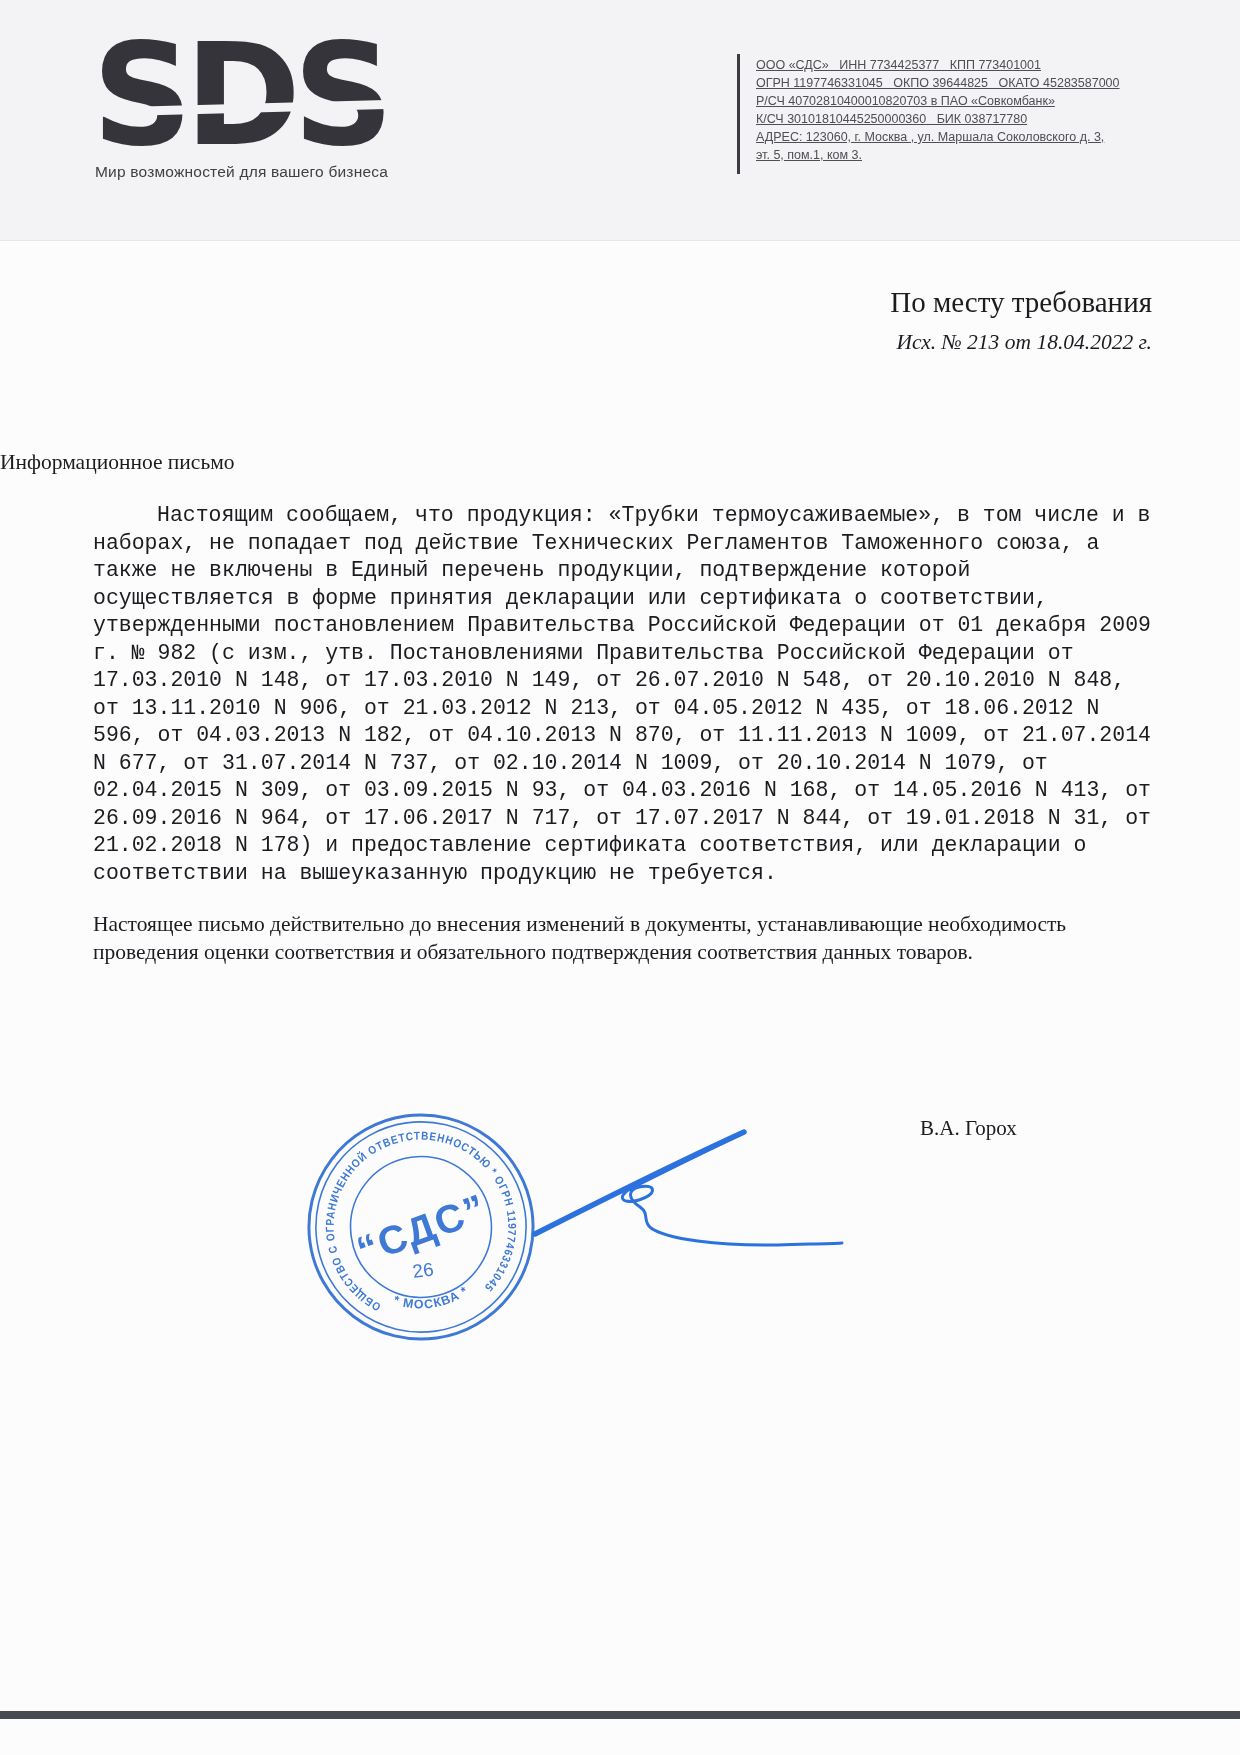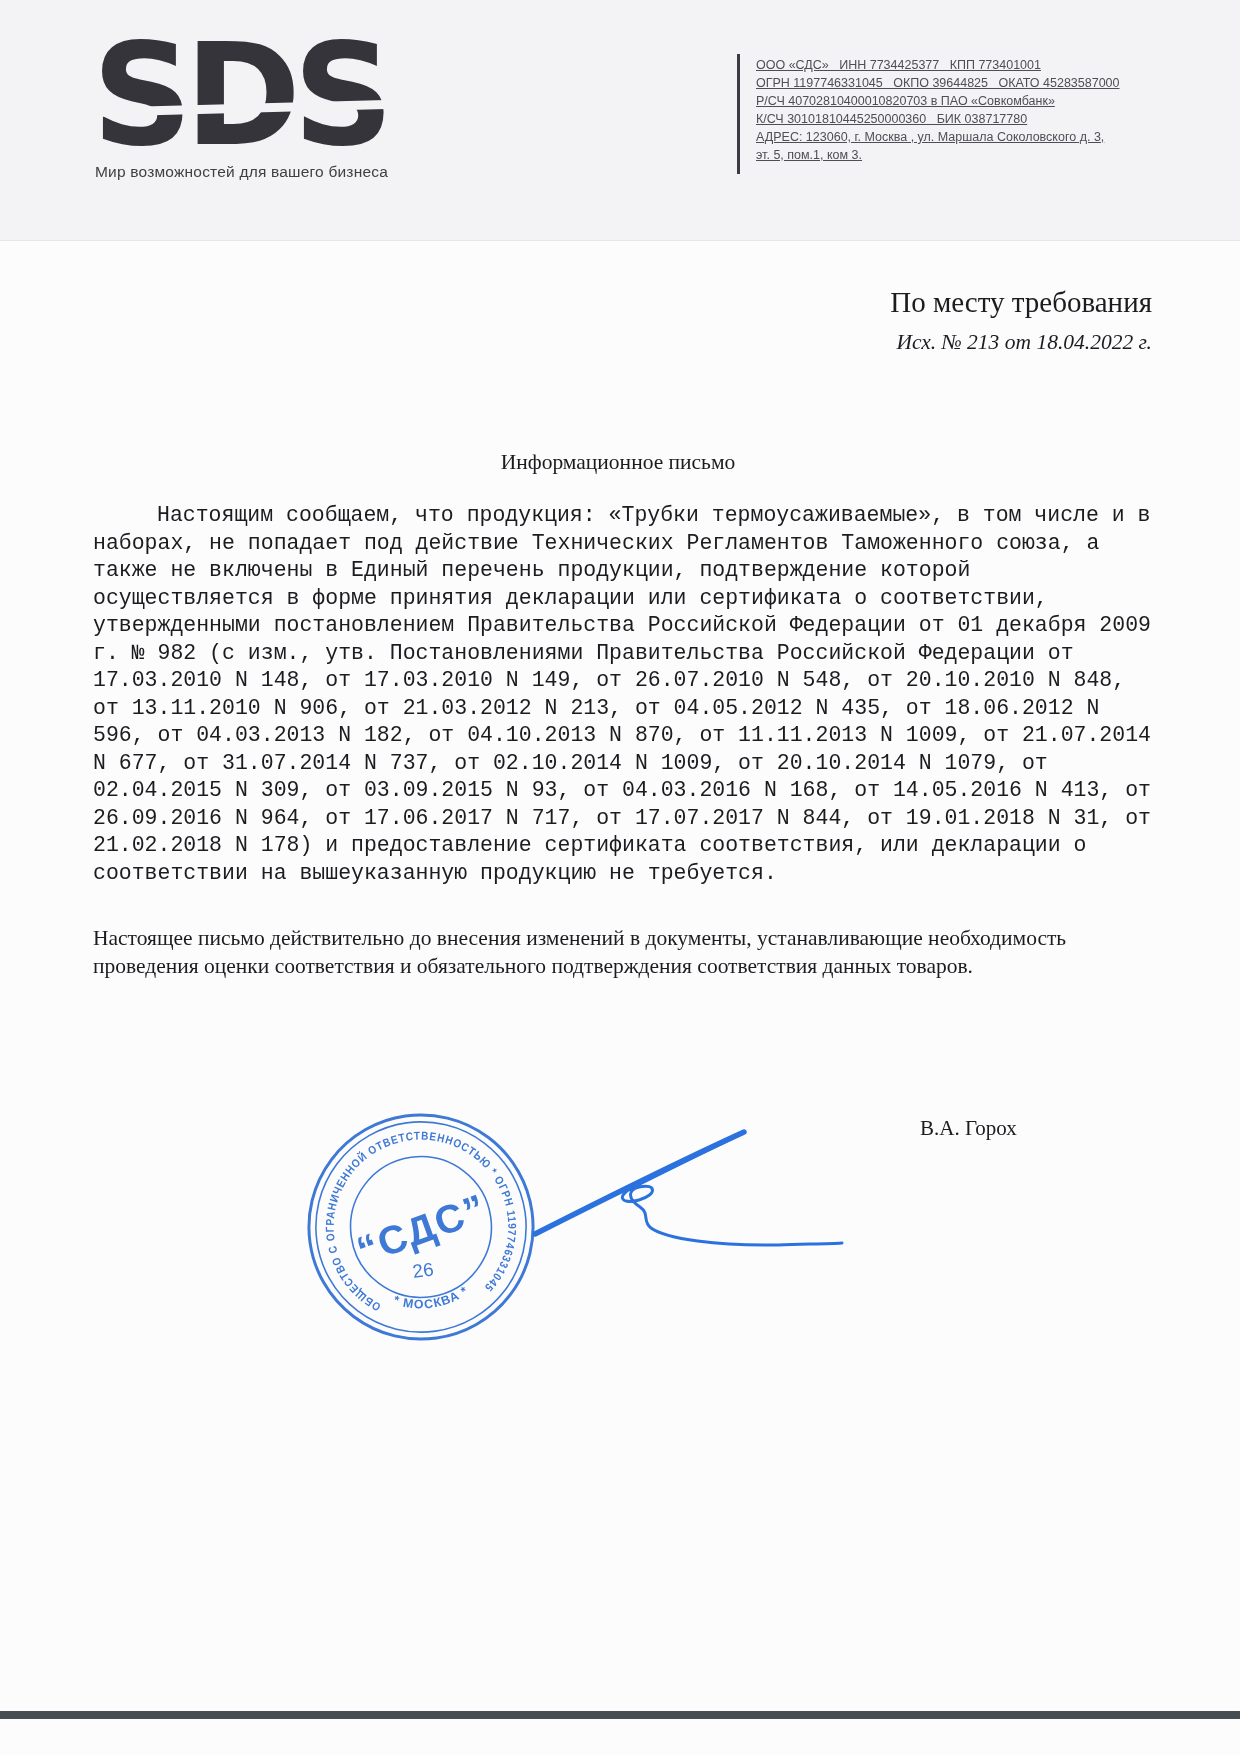--- a/index.html
+++ b/index.html
@@ -51,30 +51,30 @@
   .recipient{
     position:absolute;right:88px;top:286px;
     font-size:29px;text-align:left;
   }
   .reference{
     position:absolute;right:88px;top:330px;
     font-size:21.5px;text-align:left;font-style:italic;
   }
   .title{
     position:absolute;left:0;top:450px;width:1236px;
-    text-align:center;font-size:21.5px;
+    text-align:left;font-size:21.5px;
   }
   .body-text{
     position:absolute;left:93px;top:502px;width:1058px;
     font-size:21.5px;line-height:27.5px;
     text-align:left;
   }
   .body-text p{margin:0;}
   .body-text p.p1{text-indent:64px;font-family:Liberation Mono, monospace;}
-  .body-text p.p2{margin-top:38px;}
+  .body-text p.p2{margin-top:24px;}
   
   .closing{
     position:absolute;left:94px;top:1116px;
     font-size:21px;line-height:30px;
   }
   .signer{
     position:absolute;left:920px;top:1116px;
     font-size:21px;
   }
   .stamp{

